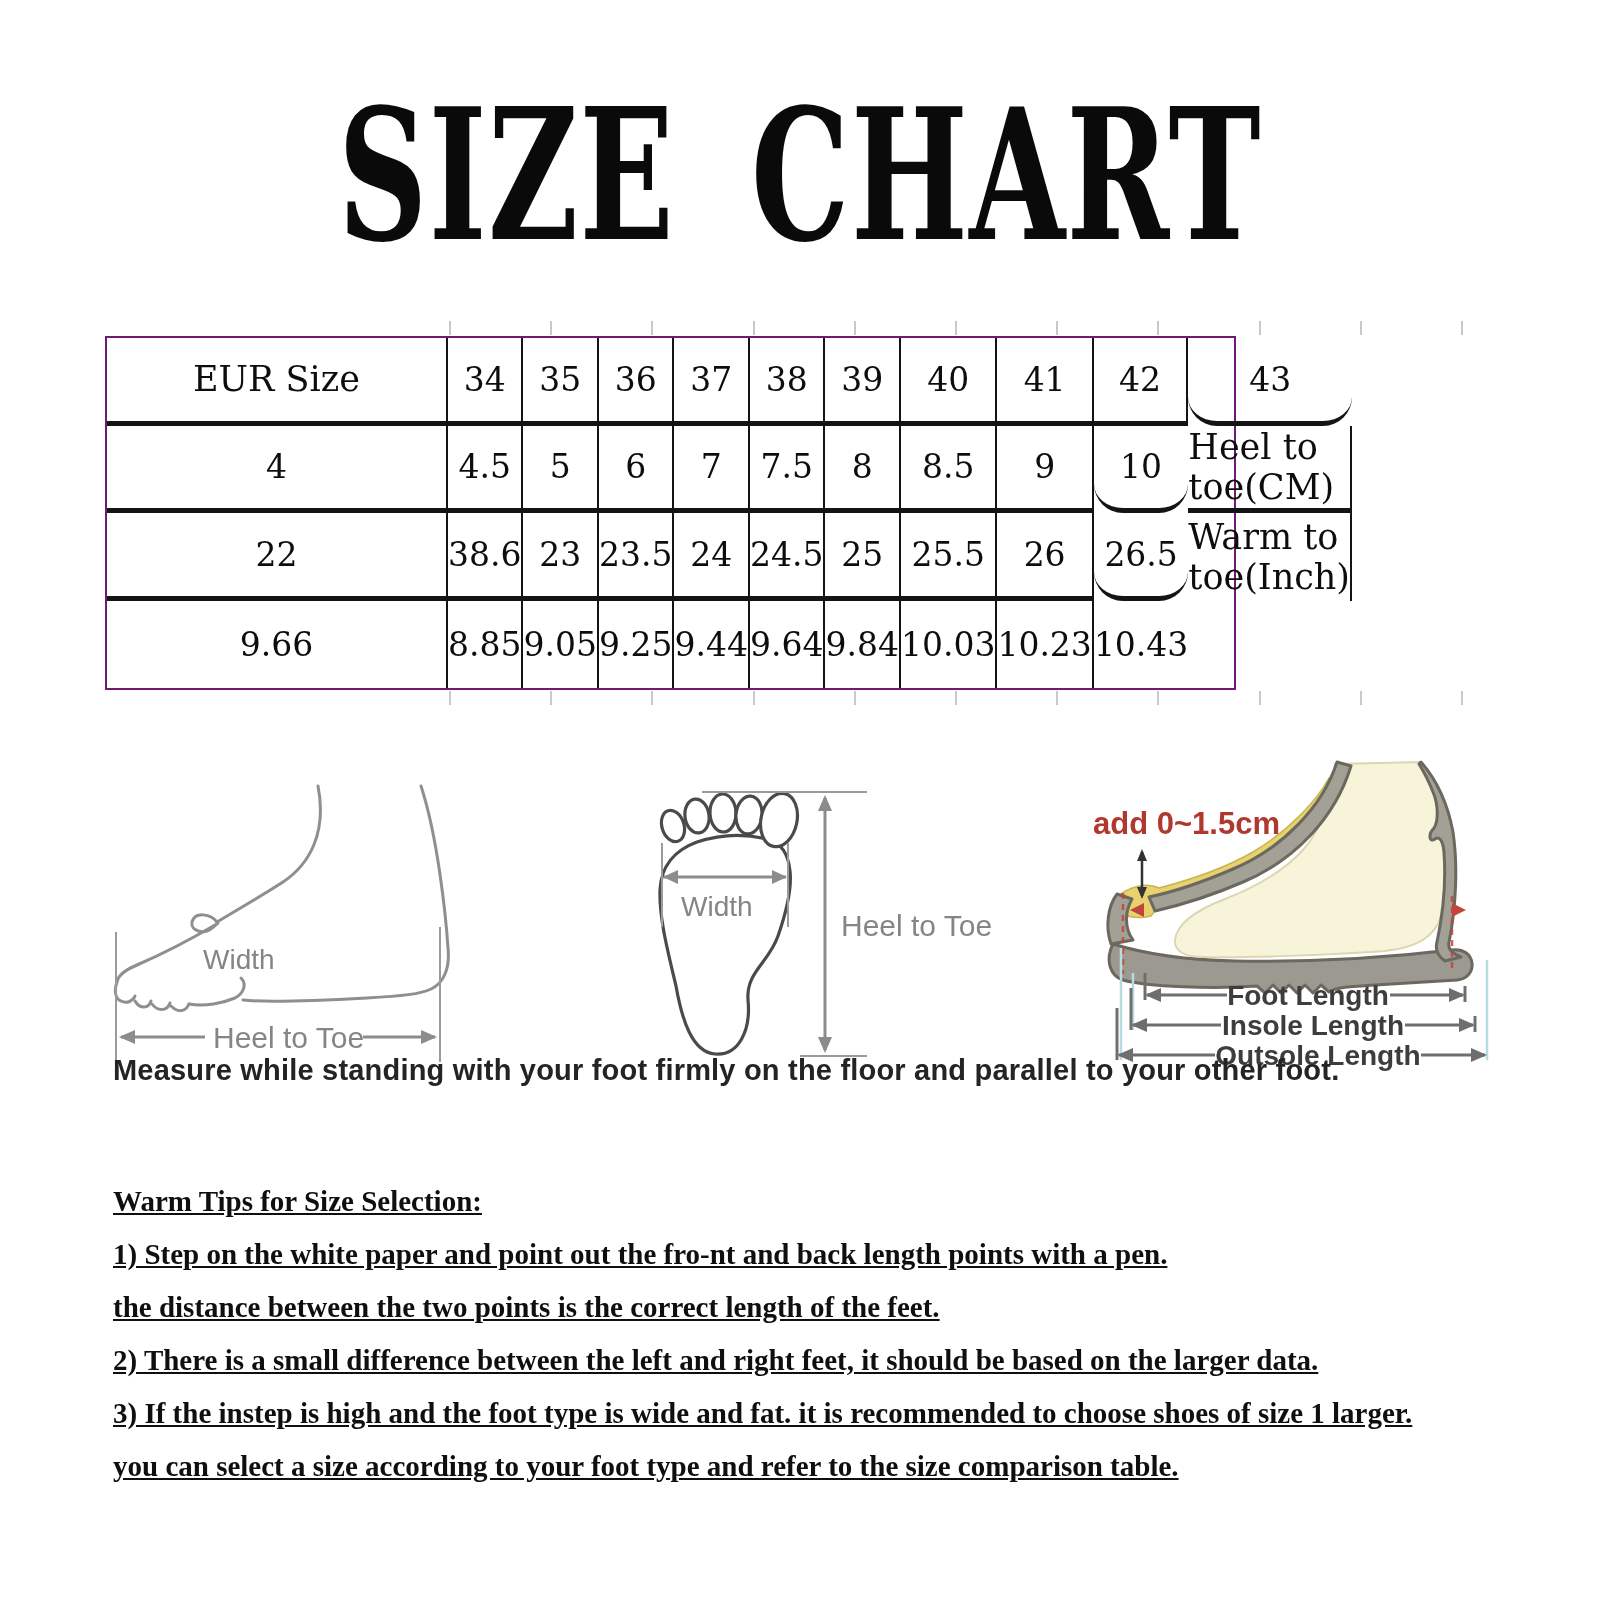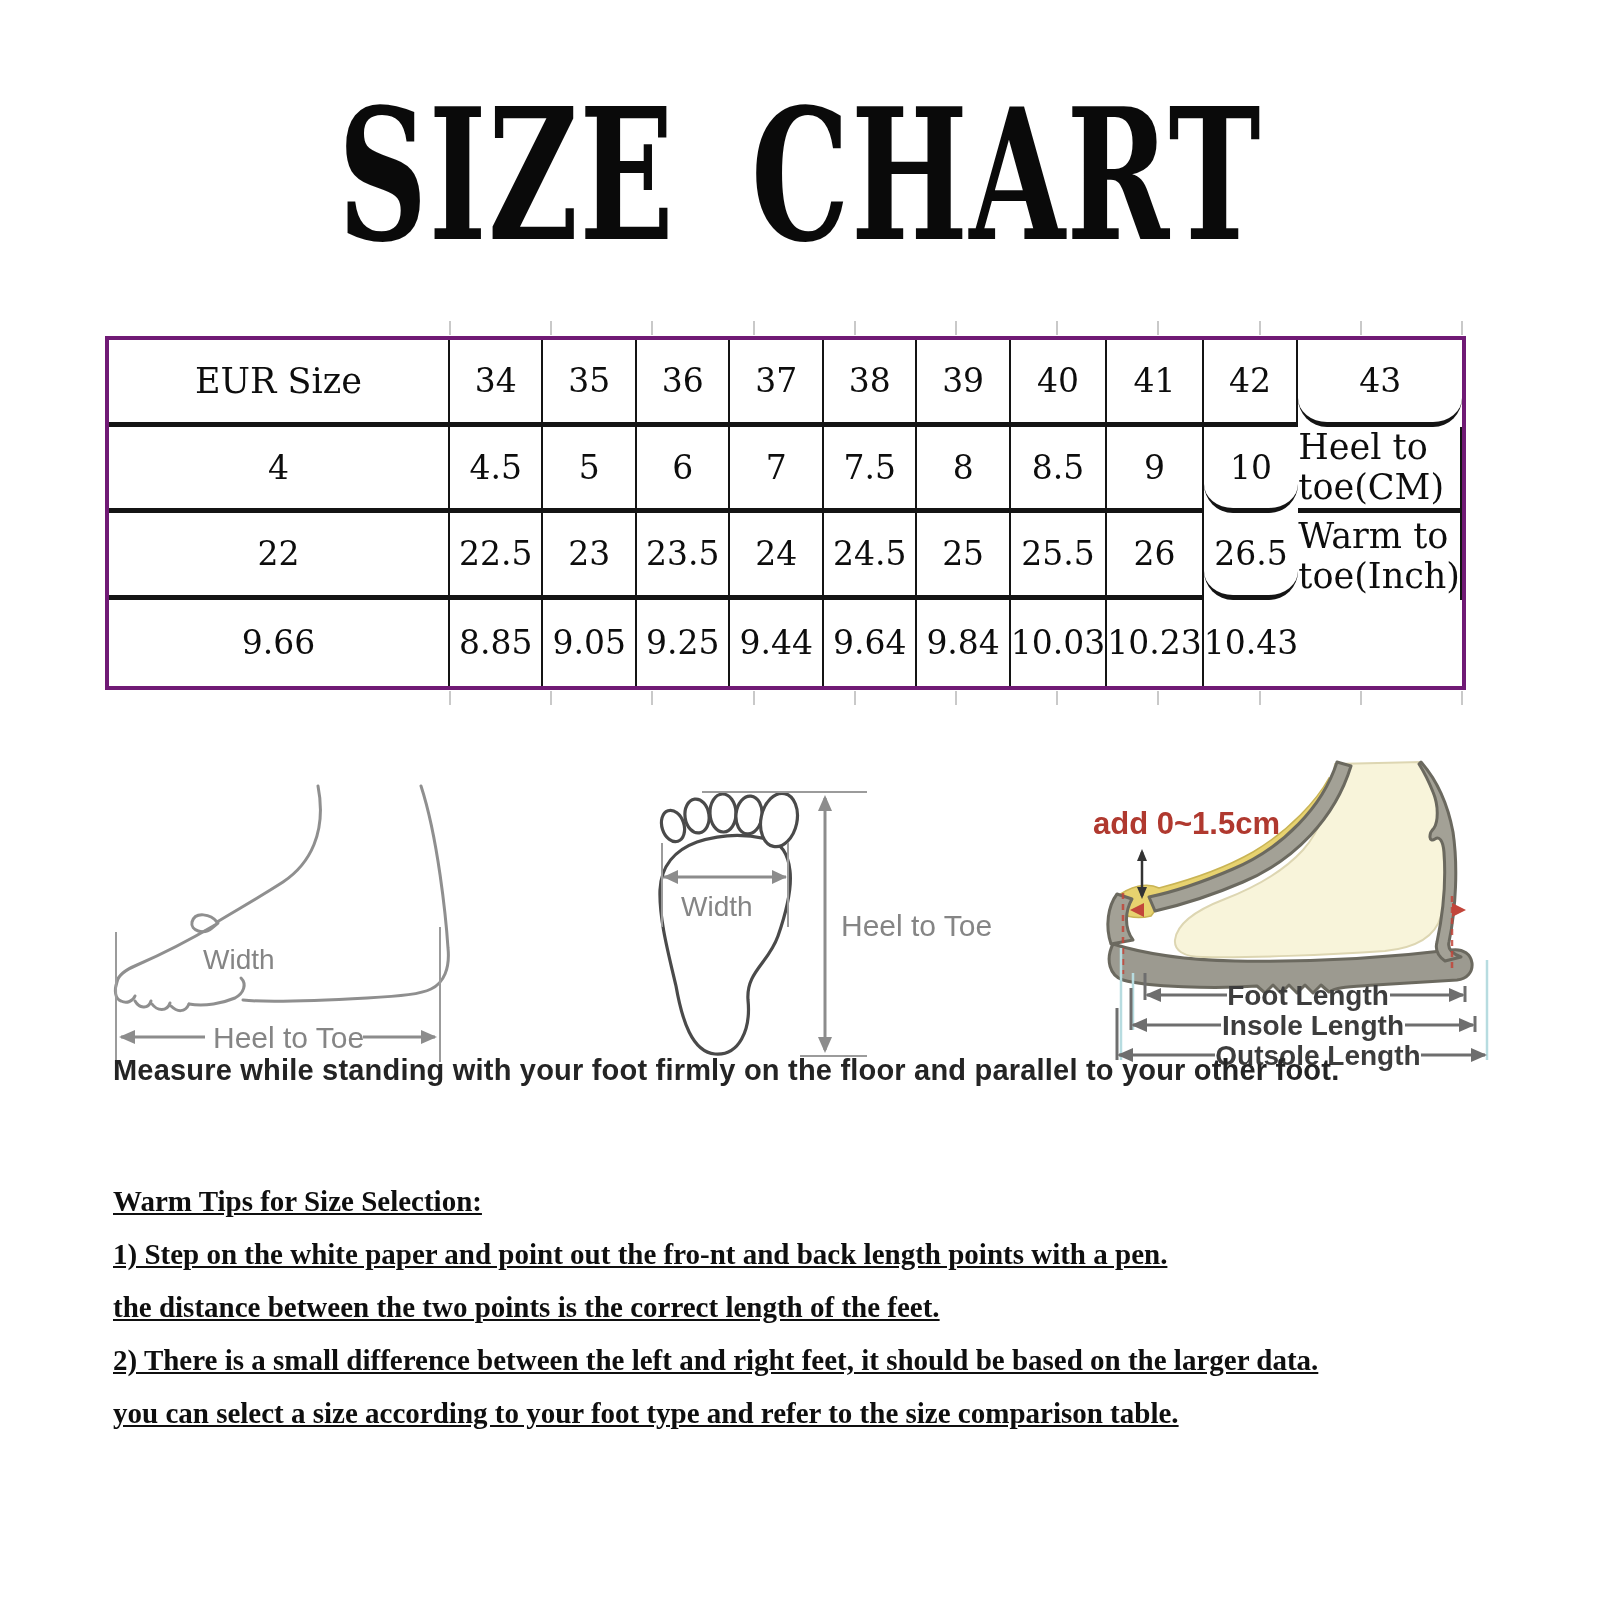--- a/index.html
+++ b/index.html
@@ -6,23 +6,23 @@
   .page{position:relative;width:1600px;height:1600px;background:#ffffff;overflow:hidden;
         font-family:"Liberation Serif",serif;color:#111;}
 
   
   .title{position:absolute;top:84px;left:0;width:100%;text-align:center;
          font-family:"DejaVu Serif",serif;font-weight:bold;font-size:182px;line-height:1;
          letter-spacing:2px;word-spacing:46px;transform:scaleX(0.68);transform-origin:50% 50%;
          white-space:nowrap;color:#0a0a0a;}
 
   
-  .size-table{position:absolute;left:105px;top:336px;width:1361px;height:354px;
+  .size-table{position:absolute;left:105px;top:336px;width:1131px;height:354px;
               display:grid;grid-template-columns:341px repeat(10,1fr);grid-template-rows:repeat(4,1fr);
-              border:4px solid #701a75;background:#fff;box-sizing:border-box;}
+              border:2px solid #701a75;background:#fff;box-sizing:border-box;}
   .size-table .cell{display:flex;align-items:center;justify-content:center;
               border-right:2px solid #141414;border-bottom:5px solid #141414;
               font-family:"DejaVu Serif",serif;font-size:33px;color:#0d0d0d;box-sizing:border-box;}
   .size-table .cell.label{font-size:35px;}
   .size-table .cell.lastcol{border-right:none;border-radius:29px;}
   .size-table .cell.lastrow{border-bottom:none;}
   .tick-strip{position:absolute;left:105px;width:1361px;height:14px;}
   .tick-strip span{position:absolute;top:0;width:2px;height:100%;background:#c9c9c9;}
 
   
@@ -86,21 +86,21 @@
       <div class="cell">5</div>
       <div class="cell">6</div>
       <div class="cell">7</div>
       <div class="cell">7.5</div>
       <div class="cell">8</div>
       <div class="cell">8.5</div>
       <div class="cell">9</div>
       <div class="cell lastcol">10</div>
       <div class="cell label">Heel to toe(CM)</div>
       <div class="cell">22</div>
-      <div class="cell">22.5</div>
+      <div class="cell">38.6</div>
       <div class="cell">23</div>
       <div class="cell">23.5</div>
       <div class="cell">24</div>
       <div class="cell">24.5</div>
       <div class="cell">25</div>
       <div class="cell">25.5</div>
       <div class="cell">26</div>
       <div class="cell lastcol">26.5</div>
       <div class="cell label lastrow">Warm to toe(Inch)</div>
       <div class="cell lastrow">9.66</div>
@@ -239,17 +239,18 @@
   </svg>
 
   <div class="measure-note">Measure while standing with your foot firmly on the floor and parallel to your other foot.</div>
 
   <div class="tips">
     <p>Warm Tips for Size Selection:</p>
     <div>
         <p>1) Step on the white paper and point out the fro-nt and back length points with a pen.</p>
         <p>the distance between the two points is the correct length of the feet.</p>
         <p>2) There is a small difference between the left and right feet, it should be based on the larger data.</p>
+        <p>3) If the instep is high and the foot type is wide and fat. it is recommended to choose shoes of size 1 larger.</p>
         <p>you can select a size according to your foot type and refer to the size comparison table.</p>
       </div>
   </div>
 
 </div>
 
 </body></html>

